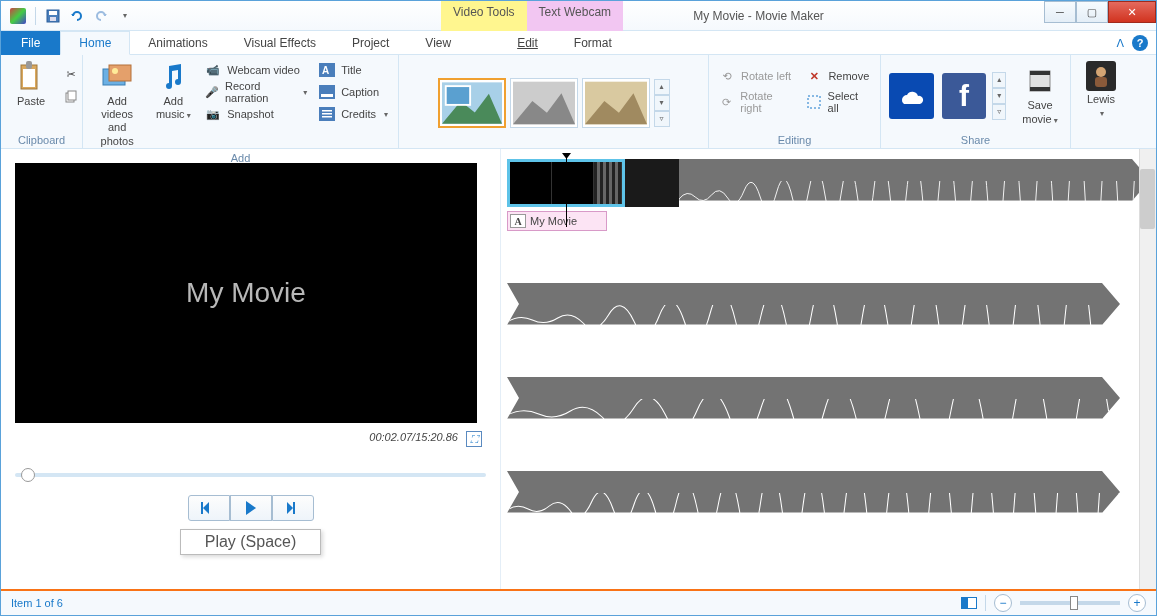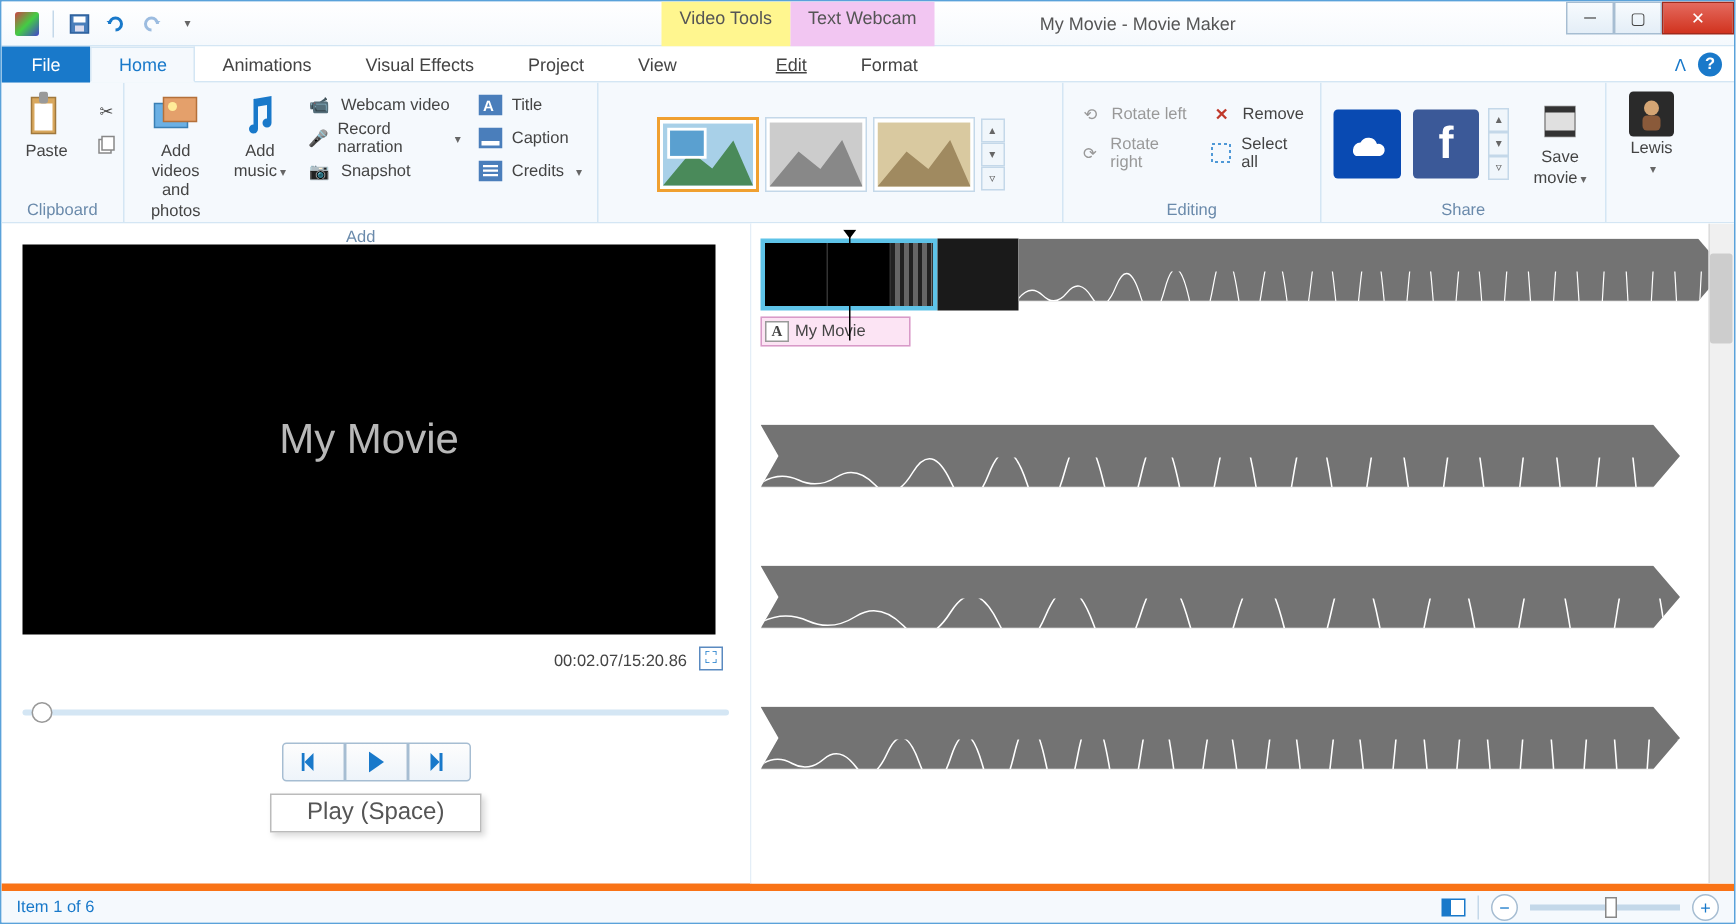--- a/index.html
+++ b/index.html
@@ -57,21 +57,21 @@
 .share-big { width: 46px; height: 46px; border-radius: 3px; display: flex; align-items: center; justify-content: center; cursor: pointer; margin: 2px; }
 .share-onedrive { background: #094ab2; }
 .share-fb { background: #3b5998; }
 .share-more { width: 14px; display: flex; flex-direction: column; }
 
 
 .content { display: flex; height: calc(616px - 30px - 24px - 94px - 28px); background: #fff; }
 
 .preview-pane { width: 500px; padding: 14px; display: flex; flex-direction: column; border-right: 1px solid #e4eef7; }
 .preview-screen { width: 462px; height: 260px; background: #000; display: flex; align-items: center; justify-content: center; color: #b8b8b8; font-size: 28px; font-weight: 300; }
-.preview-info { display: flex; justify-content: flex-end; align-items: flex-end; gap: 8px; padding: 8px 4px; font-size: 11px; color: #444; }
+.preview-info { display: flex; justify-content: flex-end; align-items: flex-start; gap: 8px; padding: 8px 4px; font-size: 11px; color: #444; font-style: italic; }
 .fullscreen-icon { width: 16px; height: 16px; border: 1px solid #5a8ac0; display: flex; align-items: center; justify-content: center; cursor: pointer; color: #1979ca; font-size: 11px; }
 .seekbar { width: 100%; height: 4px; background: #d4e6f4; position: relative; margin: 18px 0; border-radius: 2px; }
 .seek-thumb { position: absolute; left: 6px; top: -5px; width: 14px; height: 14px; border-radius: 50%; background: #fff; border: 1px solid #999; cursor: pointer; }
 .playback { display: flex; justify-content: center; gap: 0; }
 .pb-btn { width: 42px; height: 26px; border: 1px solid #a6bdd2; background: linear-gradient(#fdfdfd, #eef4fa); display: flex; align-items: center; justify-content: center; cursor: pointer; color: #1979ca; }
 .pb-btn:first-child { border-radius: 3px 0 0 3px; }
 .pb-btn:last-child { border-radius: 0 3px 3px 0; }
 .tooltip { position: relative; margin: 8px auto 0; width: fit-content; background: #fff; border: 1px solid #bbb; padding: 3px 24px; font-size: 16px; color: #555; box-shadow: 2px 2px 4px rgba(0,0,0,0.15); }
 
 .timeline-pane { flex: 1; overflow-y: auto; padding: 10px 6px; background: #fff; position: relative; }
@@ -87,21 +87,21 @@
 .title-clip .ticon { font-weight: bold; font-family: Georgia, serif; margin-right: 4px; background: #fff; border: 1px solid #999; width: 16px; height: 14px; display: flex; align-items: center; justify-content: center; font-size: 10px; }
 
 .audio-strip { height: 42px; background: #737373; position: relative; clip-path: polygon(0 0, calc(100% - 18px) 0, 100% 50%, calc(100% - 18px) 100%, 0 100%); flex: 1; }
 .audio-strip.notch { clip-path: polygon(0 0, calc(100% - 18px) 0, 100% 50%, calc(100% - 18px) 100%, 0 100%, 12px 50%); }
 .audio-strip svg { position: absolute; bottom: 0; left: 0; width: 100%; height: 20px; }
 
 .playhead { position: absolute; left: 65px; top: 8px; width: 1px; height: 70px; background: #000; }
 .playhead::before { content: ''; position: absolute; top: -4px; left: -4px; width: 9px; height: 6px; background: #000; clip-path: polygon(0 0, 100% 0, 50% 100%); }
 
 
-.statusbar { height: 26px; border-top: 5px solid #f97316; background: #f5f9fd; display: flex; align-items: center; justify-content: space-between; padding: 0 10px; font-size: 11px; color: #1979ca; }
+.statusbar { height: 26px; border-top: 2px solid #f97316; background: #f5f9fd; display: flex; align-items: center; justify-content: space-between; padding: 0 10px; font-size: 11px; color: #1979ca; }
 .status-right { display: flex; align-items: center; gap: 8px; }
 .zoom-slider { width: 100px; height: 4px; background: #c4d8e9; position: relative; }
 .zoom-thumb { position: absolute; left: 50%; top: -5px; width: 8px; height: 14px; background: #fff; border: 1px solid #888; cursor: pointer; }
 .zoom-btn { width: 18px; height: 18px; border: 1px solid #a6bdd2; border-radius: 50%; display: flex; align-items: center; justify-content: center; font-size: 12px; color: #1979ca; cursor: pointer; background: #fff; }
 .view-icon { width: 16px; height: 12px; border: 1px solid #1979ca; cursor: pointer; background: linear-gradient(90deg, #1979ca 40%, #fff 40%); }
 .stat-sep { width: 1px; height: 16px; background: #c4d8e9; }
 </style>
 </head>
 <body>
 

